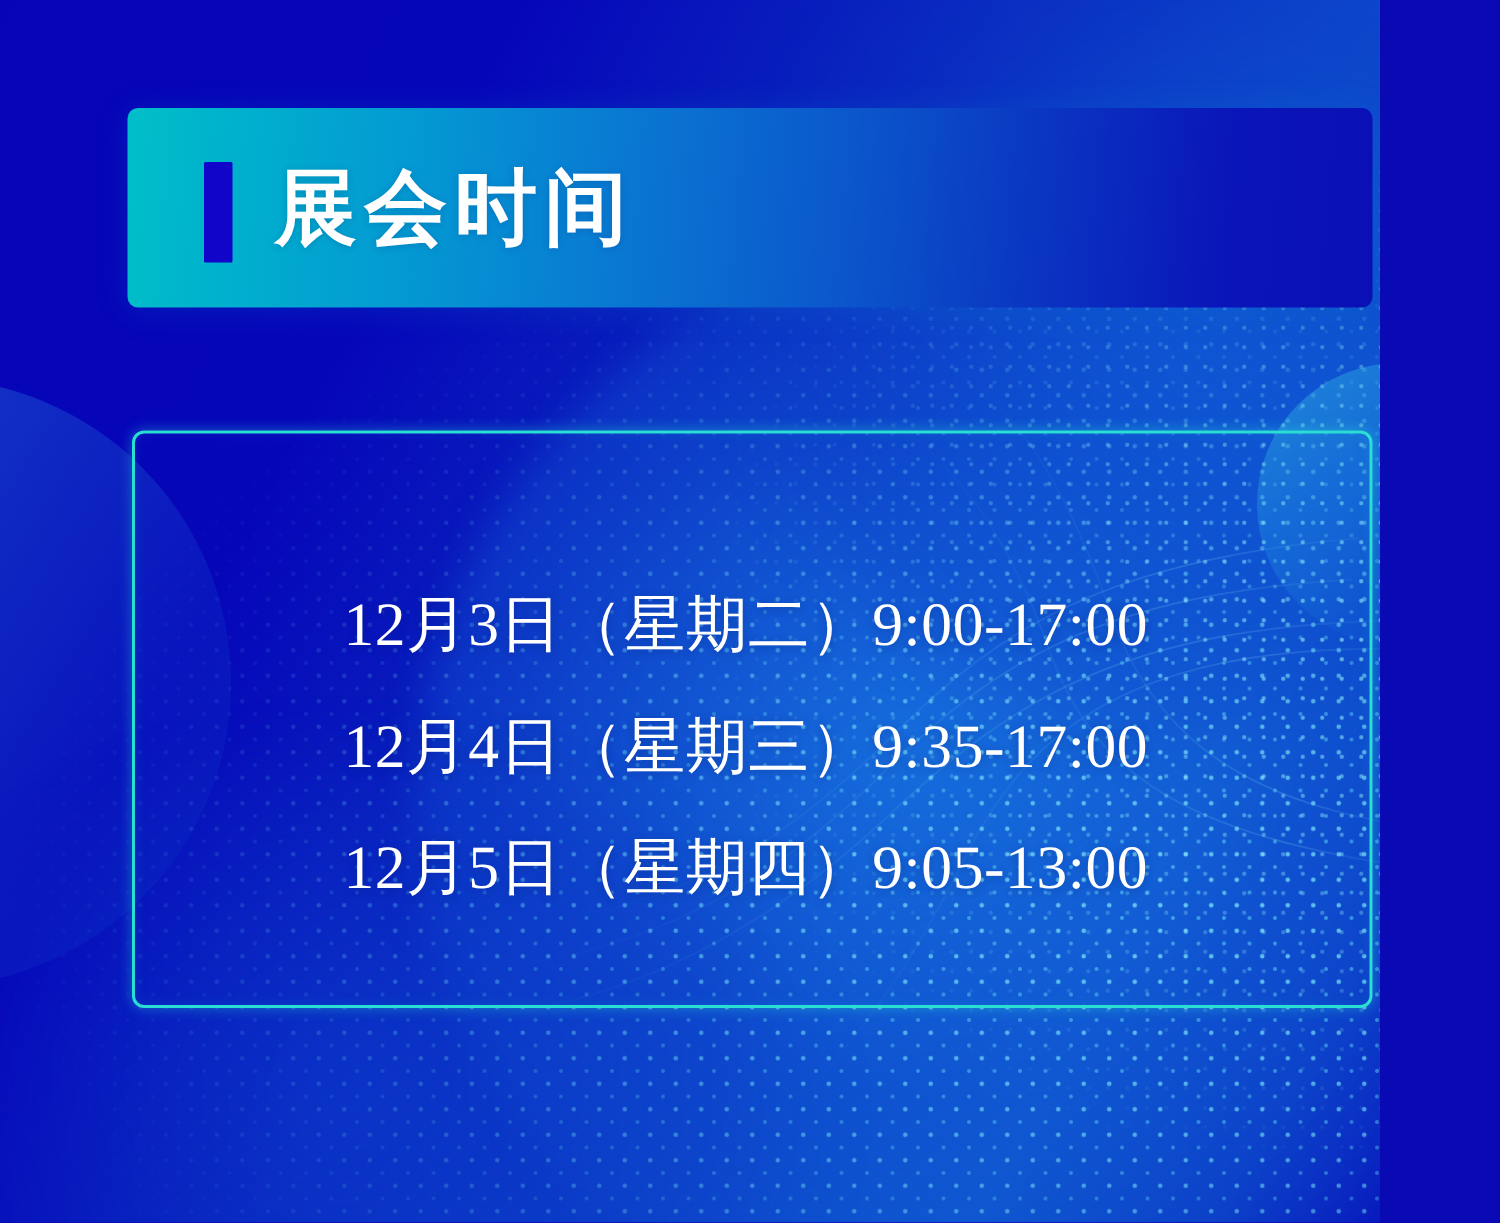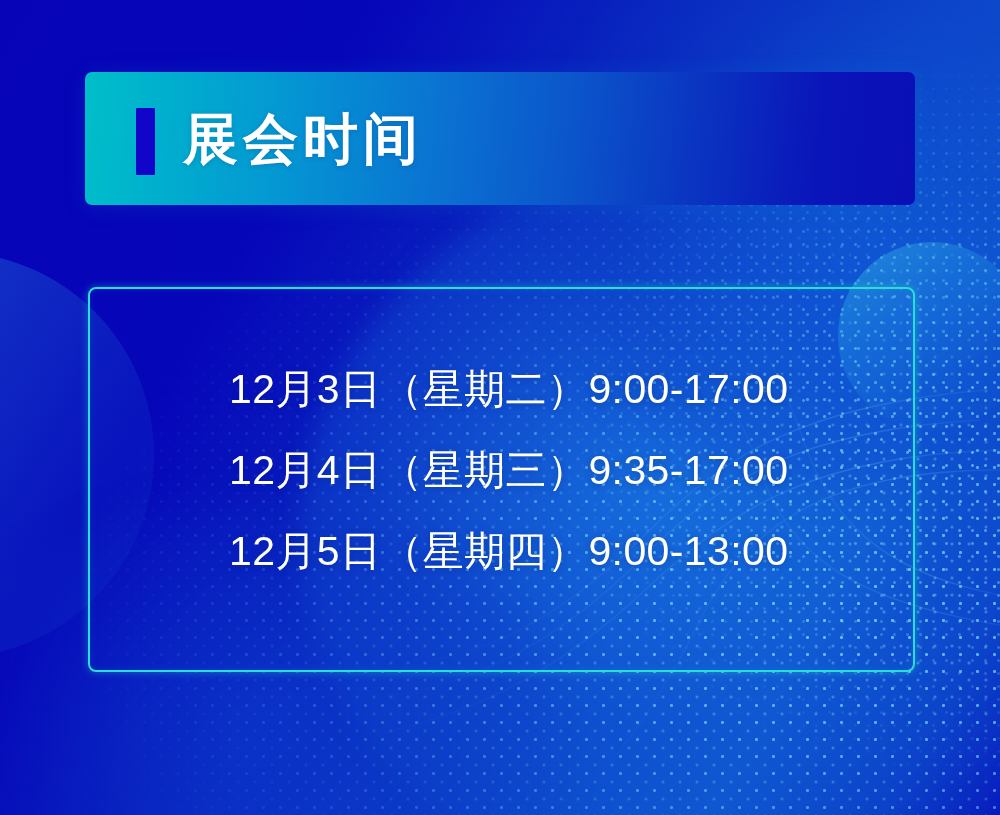--- a/index.html
+++ b/index.html
@@ -4,24 +4,24 @@
 <title>展会时间</title>
 <style>
   html, body {
     margin: 0;
     padding: 0;
     background: #0a0ab4;
   }
 
   #poster {
     position: relative;
-    width: 1000px;
+    width: 920px;
     height: 815px;
     overflow: hidden;
-    font-family: Liberation Sans, sans-serif;
+    font-family: Liberation Serif, serif;
     background:
       linear-gradient(118deg,
         #0604b6 0%,
         #0606b9 26%,
         #0a2bc0 48%,
         #0d48cb 66%,
         #0f56cf 80%,
         #0b3cc6 92%,
         #0818bd 100%);
   }
@@ -210,21 +210,21 @@
     border-radius: 8px;
     box-sizing: border-box;
     box-shadow:
       0 0 9px rgba(41, 223, 212, 0.40),
       inset 0 0 9px rgba(41, 223, 212, 0.10);
   }
 
   .schedule {
     position: absolute;
     left: 139px;
-    top: 60px;
+    top: 87px;
     right: 0;
   }
 
   .schedule-row {
     font-size: 41px;
     font-weight: 400;
     color: #ffffff;
     line-height: 81px;
     white-space: nowrap;
     letter-spacing: 0.4px;
@@ -269,17 +269,17 @@
 
   <div class="header-band">
     <div class="header-accent"></div>
     <div class="header-title">展会时间</div>
   </div>
 
   <div class="panel">
     <div class="schedule">
       <div class="schedule-row">12月3日（星期二）9:00-17:00</div>
       <div class="schedule-row">12月4日（星期三）9:35-17:00</div>
-      <div class="schedule-row">12月5日（星期四）9:00-13:00</div>
+      <div class="schedule-row">12月5日（星期四）9:05-13:00</div>
     </div>
   </div>
 
 </div>
 
 </body></html>

